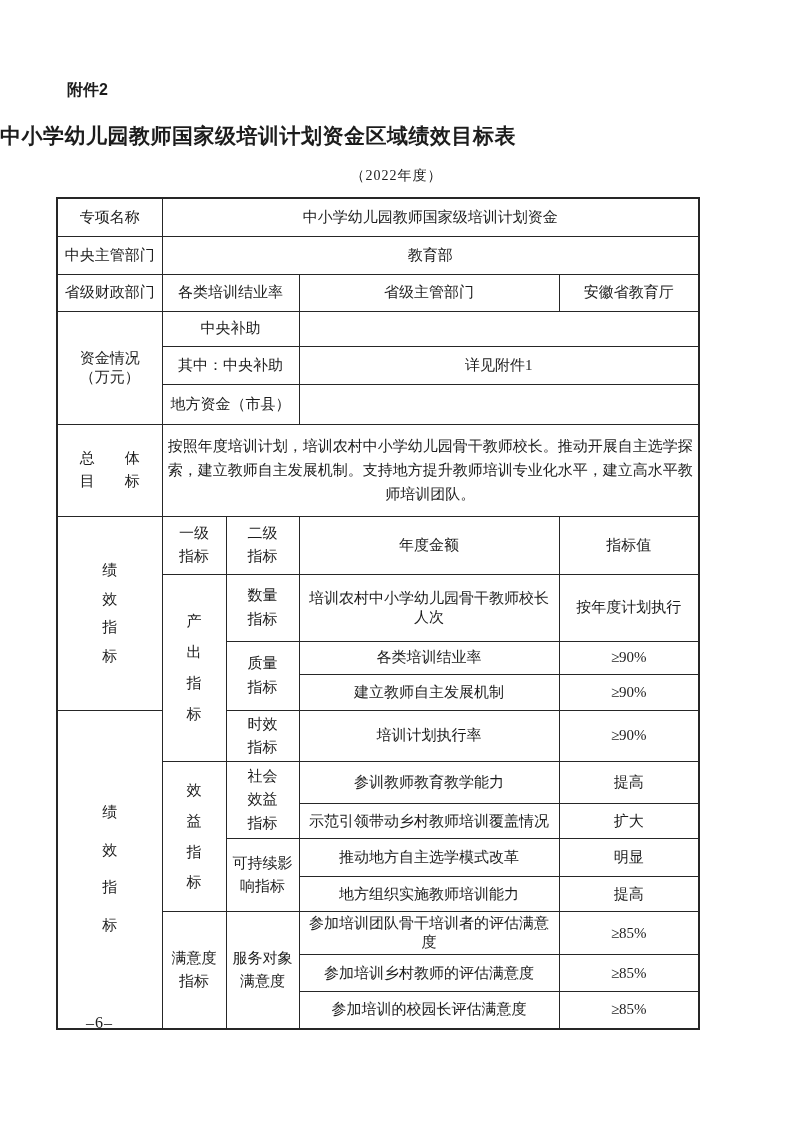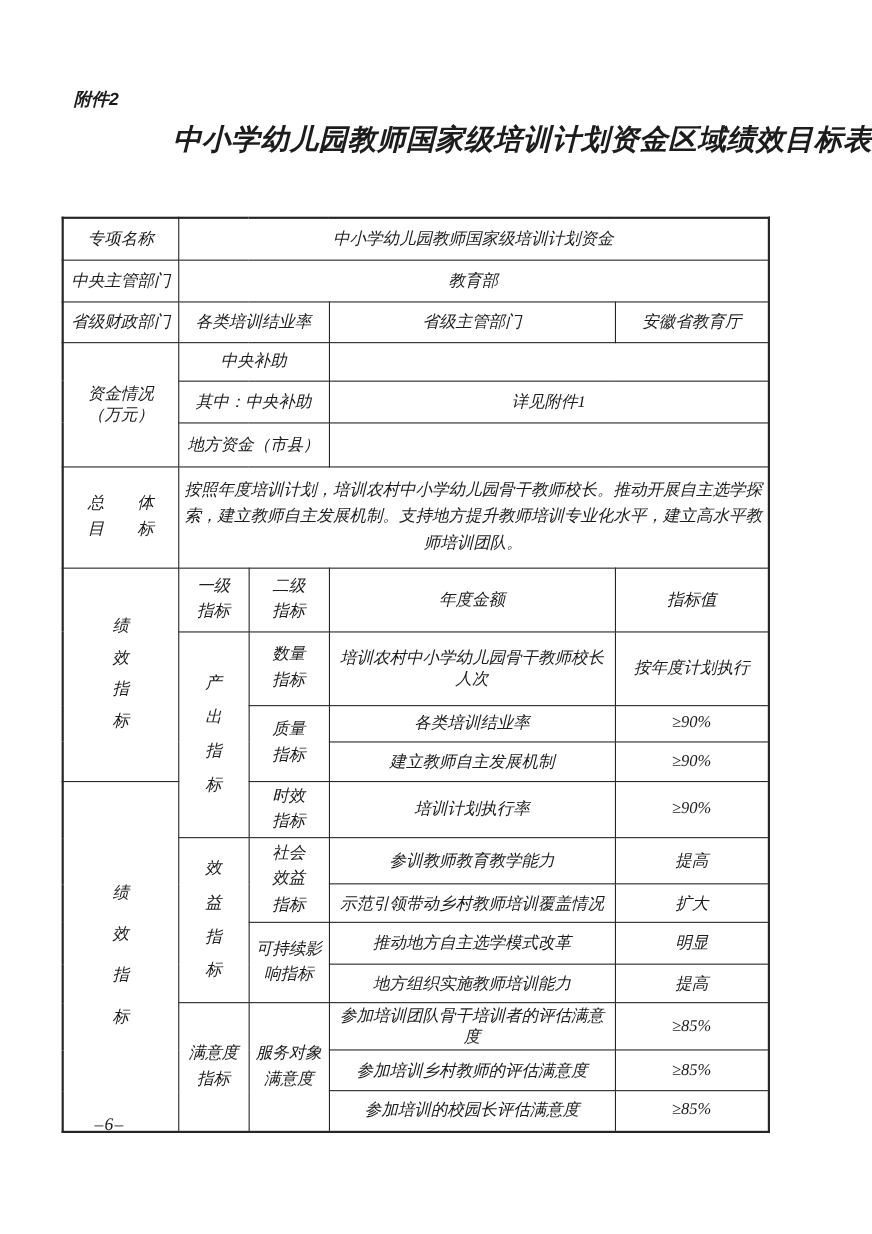--- a/index.html
+++ b/index.html
@@ -4,32 +4,31 @@
 <style>
   html,body{margin:0;padding:0;background:#e8e8e8;}
   .page{
     position:relative;
     width:793px;height:1122px;
     background:#ffffff;
     font-family:"Liberation Serif","DejaVu Serif",serif;
     color:#1c1c1c;
     overflow:hidden;
     margin:0 auto;
-    font-style:italic;
   }
   .attachment{
     position:absolute;left:67px;top:80px;
     font-family:"Liberation Sans","DejaVu Sans",sans-serif;
     font-weight:700;font-size:16px;
   }
   .title{
-    position:absolute;left:0;top:109px;width:100%;
-    text-align:right;
+    position:absolute;left:0;top:122px;width:100%;
+    text-align:left;
     font-family:"Liberation Sans","DejaVu Sans",sans-serif;
-    font-weight:700;font-size:26px;letter-spacing:0.5px;
+    font-weight:700;font-size:21px;letter-spacing:0.5px;
     margin:0;
   }
   .subtitle{
     position:absolute;left:0;top:167px;width:100%;
     text-align:center;font-size:14px;letter-spacing:1px;
   }
   table.main{
     position:absolute;left:56px;top:197px;
     width:642px;
     border-collapse:collapse;
@@ -63,20 +62,21 @@
     font-size:16px;letter-spacing:1px;
   }
 </style>
 </head>
 <body>
 
 <div class="page">
 
   <div class="attachment">附件2</div>
   <h1 class="title">中小学幼儿园教师国家级培训计划资金区域绩效目标表</h1>
+  <div class="subtitle">（2022年度）</div>
 
   <table class="main">
     <colgroup>
       <col style="width:105px">
         <col style="width:64px">
         <col style="width:73px">
         <col style="width:260px">
         <col style="width:140px">
     </colgroup>
     <tbody>

